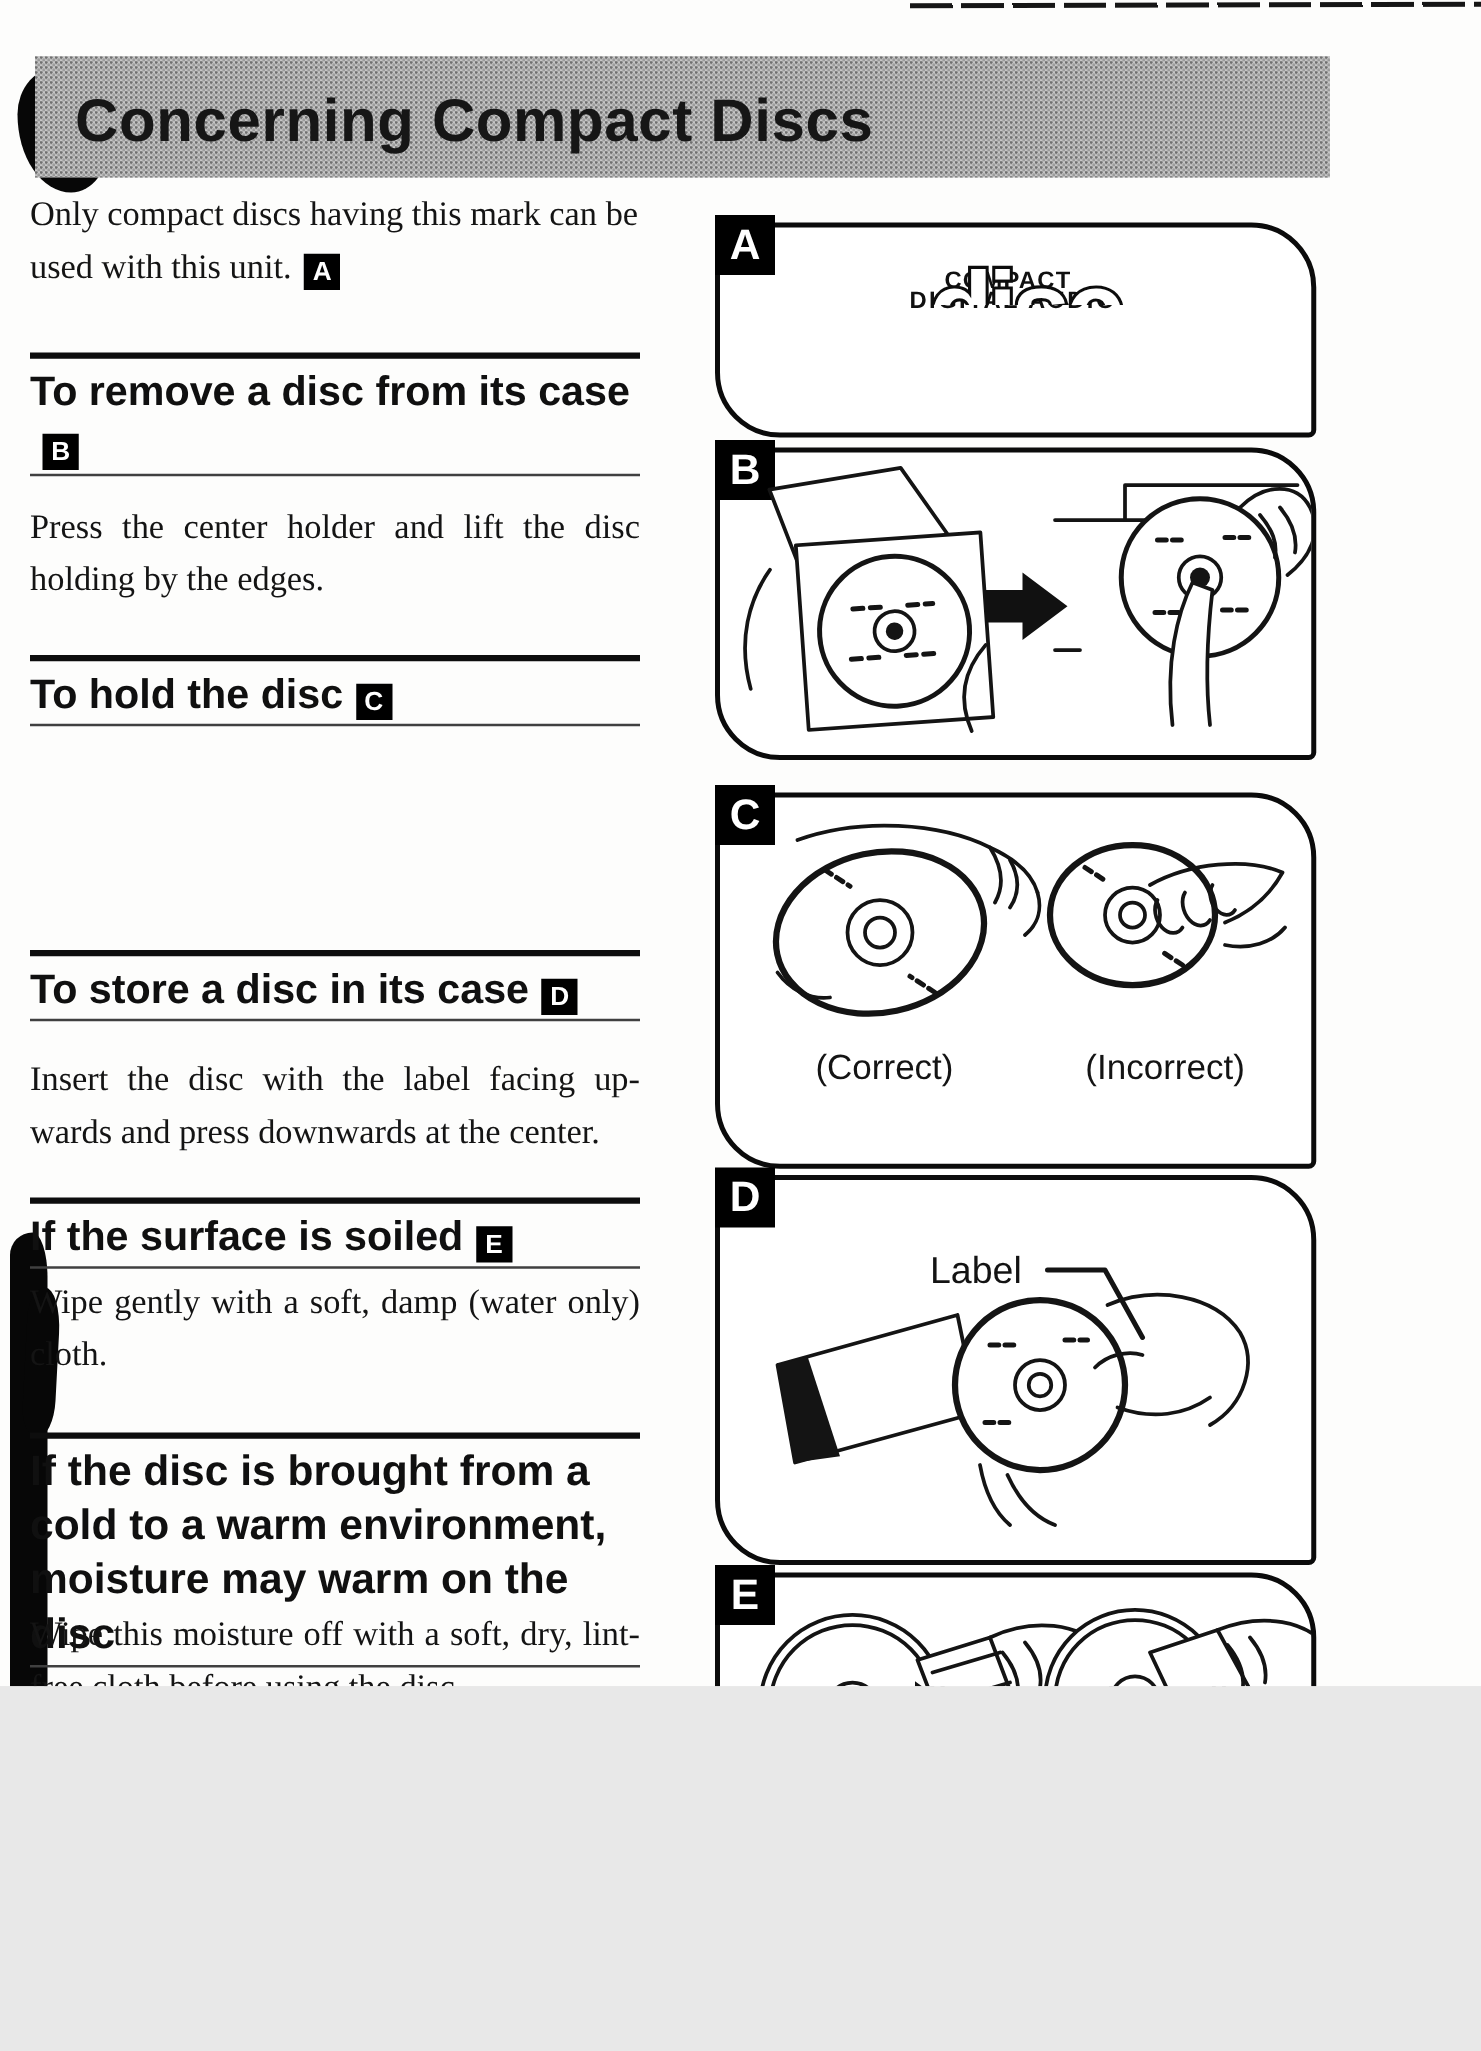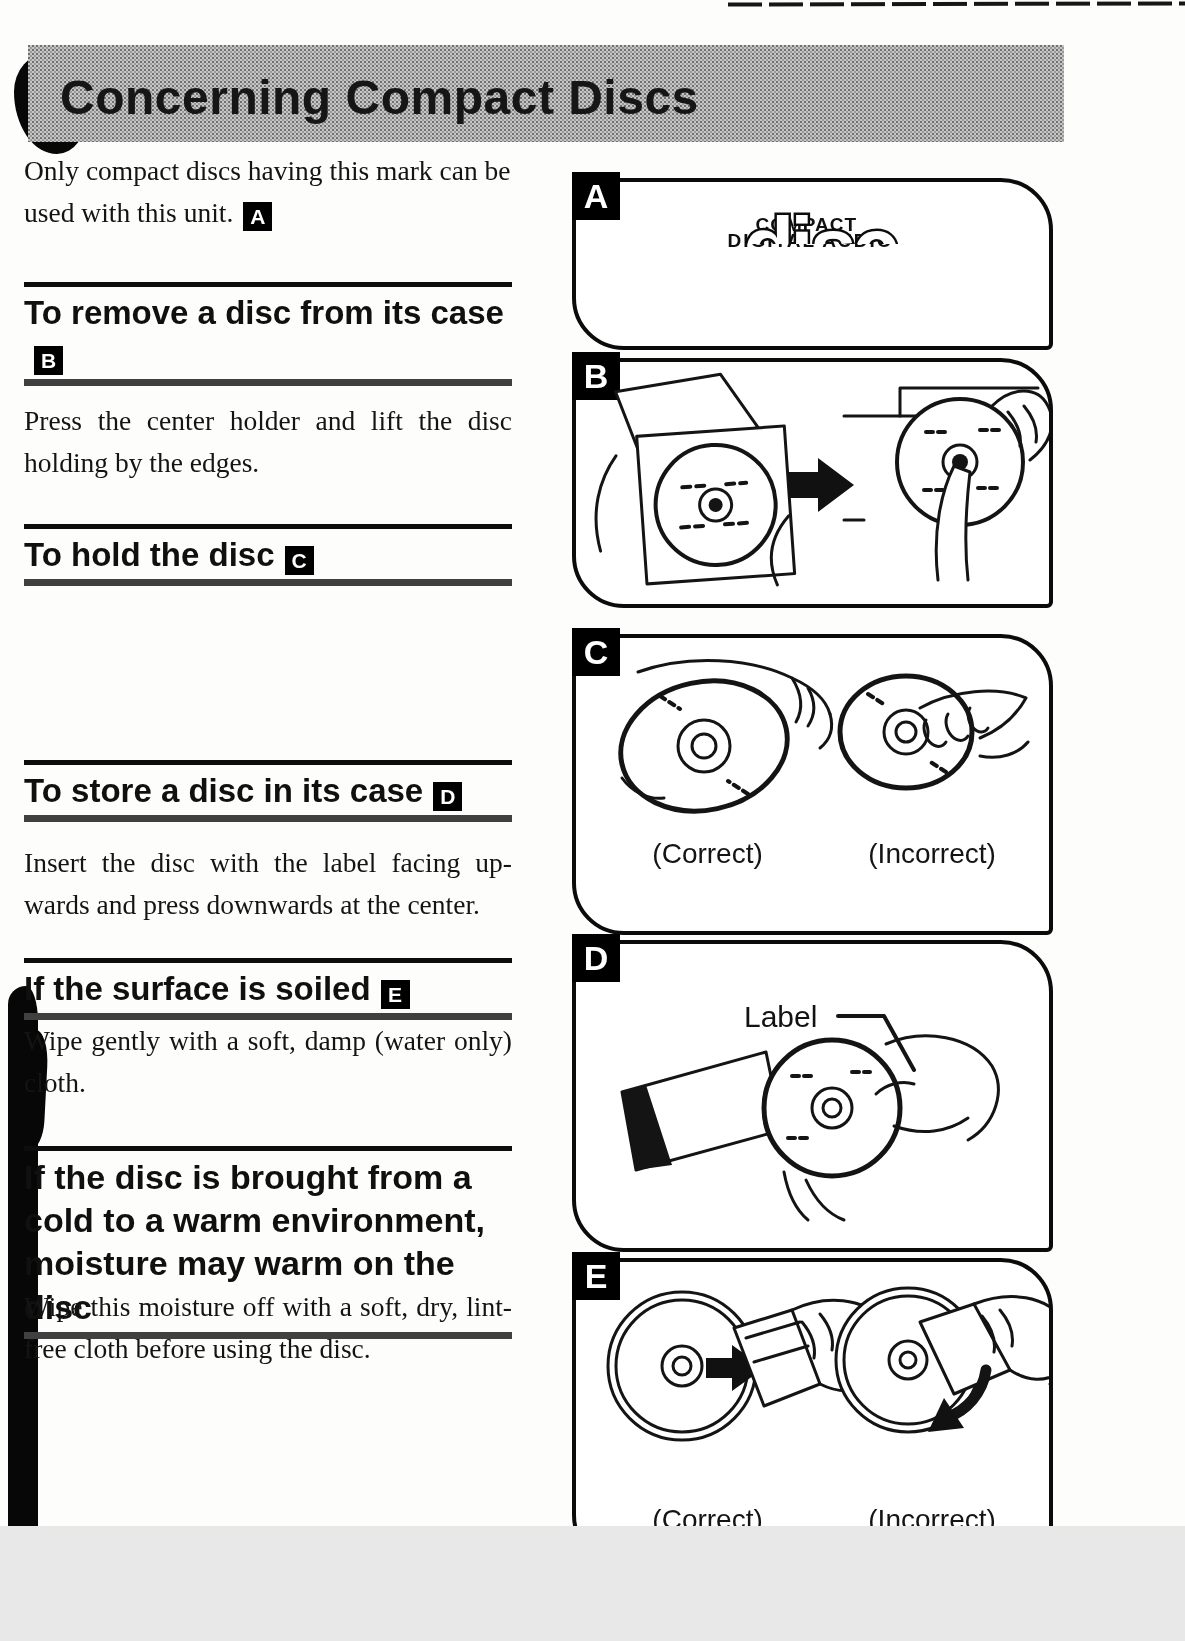--- a/index.html
+++ b/index.html
@@ -1,17 +1,17 @@
 <!DOCTYPE html>
 <html><head>
 <meta charset="utf-8">
 <style>
   html,body{margin:0;padding:0;background:#e8e8e8;}
   .page{
-    position:relative;width:1185px;height:1526px;margin:0 auto;
+    position:relative;width:1185px;height:1349px;margin:0 auto;
     background:#fdfdfc;overflow:hidden;
     font-family:"Liberation Sans","DejaVu Sans",sans-serif;color:#111;
   }
   
   .scanline-top{
     position:absolute;left:728px;top:2px;width:457px;height:4px;
     background:repeating-linear-gradient(90deg,#161616 0 34px,transparent 34px 41px);
     transform:rotate(-.15deg);
   }
   .ink-header-blob{
@@ -40,21 +40,21 @@
     background-size:4px 4px;
   }
   .page-title{
     padding:25px 0 0 32px;font-size:48px;font-weight:bold;letter-spacing:.5px;color:#161616;
     white-space:nowrap;
   }
   
   .lc{position:absolute;left:24px;width:488px;}
   .body-text{margin:0;font-size:27.5px;line-height:1.52;text-align:justify;color:#141414;white-space:pre-line;font-family:Liberation Serif, serif;}
   .rule-heading{
-    border-top:5px solid #0d0d0d;border-bottom:7px solid #404040;
+    border-top:5px solid #0d0d0d;border-bottom:2px solid #404040;
     padding:5px 0 3px;font-size:33px;font-weight:bold;line-height:1.27;color:#101010;
   }
   .ref{
     display:inline-block;width:29px;height:29px;background:#000;color:#fff;
     font-size:21px;line-height:29px;font-weight:bold;text-align:center;
     margin-left:10px;vertical-align:-2px;
   }
   .ref:empty{display:none;}
   
   .fig{

